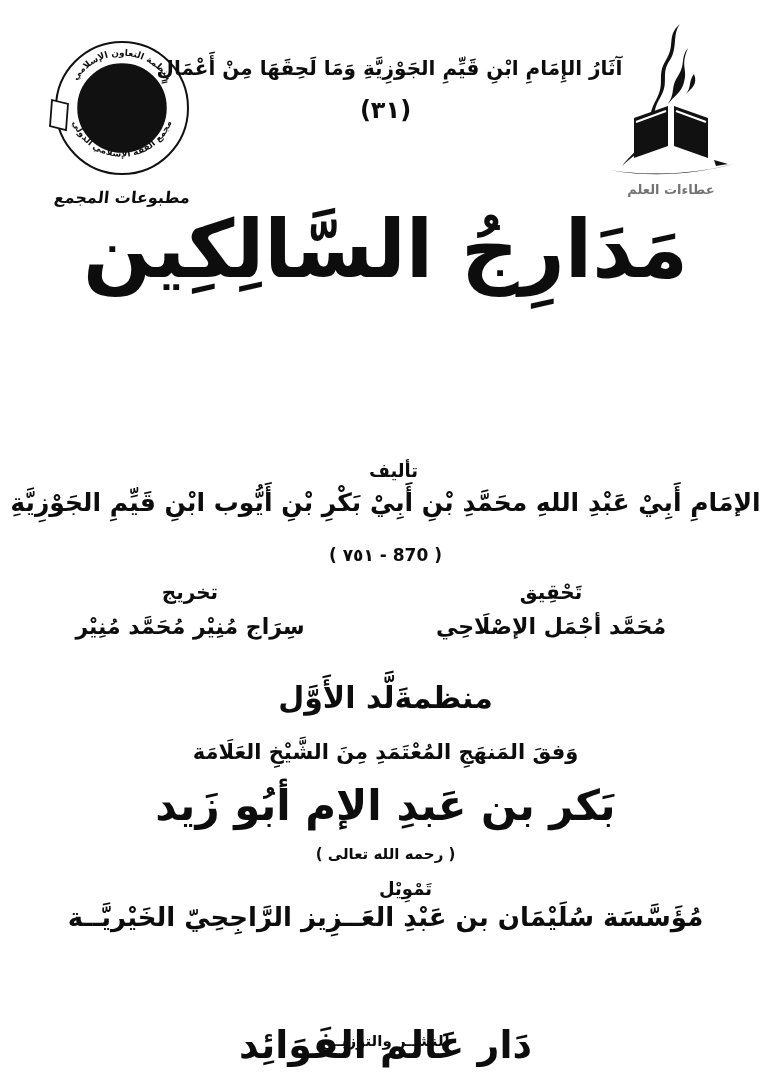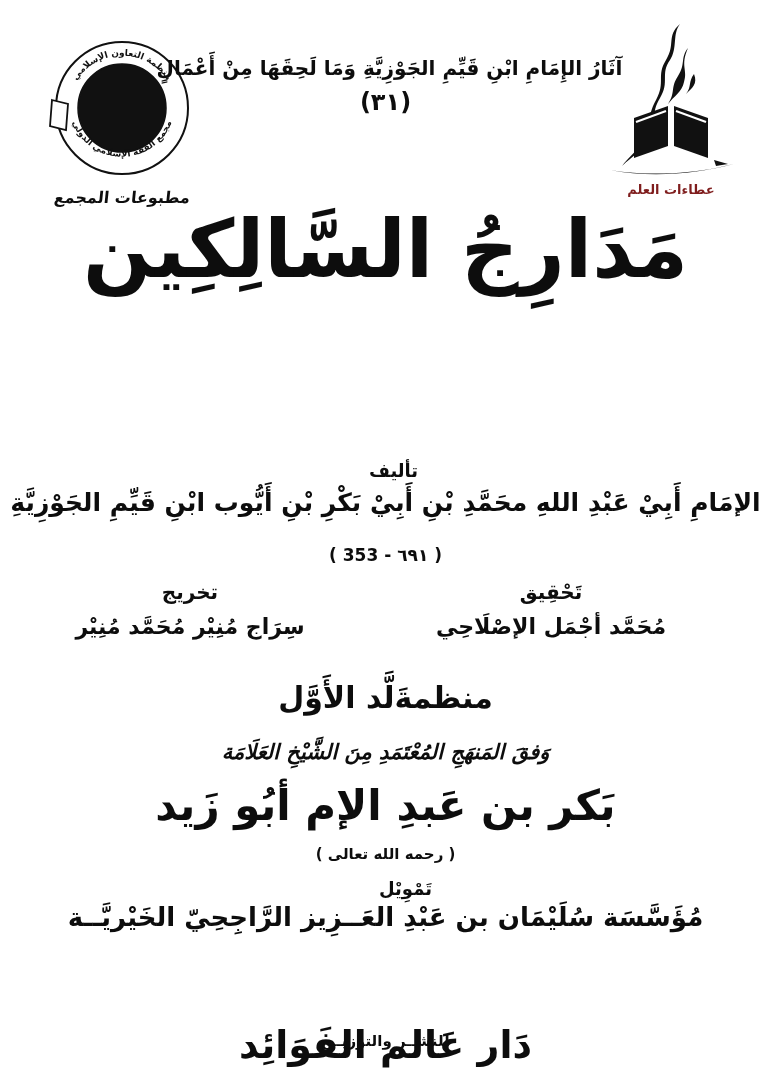--- a/index.html
+++ b/index.html
@@ -10,43 +10,43 @@
     background:#ffffff;
     font-family:"DejaVu Sans",sans-serif;
     color:#0d0d0d;
     overflow:hidden;
     direction:rtl;
   }
   .abs{position:absolute;}
   .centered{left:0;right:0;text-align:center;}
   
   .series-title{top:56px;font-size:20px;font-weight:bold;letter-spacing:-0.5px;padding-left:8px;}
-  .series-number{top:88px;font-size:24px;font-weight:bold;}
+  .series-number{top:96px;font-size:24px;font-weight:bold;}
   
   .seal-wrap{top:34px;left:44px;width:156px;text-align:center;}
   .seal-caption{margin-top:2px;font-size:16px;font-weight:bold;transform:skewX(-6deg);}
   
   .logo-wrap{top:22px;right:24px;width:152px;text-align:center;}
-  .logo-caption{margin-top:0;font-size:13px;font-weight:bold;color:#7f1d1d;}
+  .logo-caption{margin-top:0;font-size:13px;font-weight:bold;color:#737373;}
   
   .title-line1{top:196px;font-size:80px;font-weight:bold;line-height:1.35;}
   .title-line2{top:330px;font-size:62px;font-weight:bold;line-height:1.5;}
   
   .author-label{top:460px;font-size:18px;font-weight:bold;margin-left:16px;}
   .author-name{top:488px;font-size:25px;font-weight:bold;}
   .author-dates{top:545px;font-size:17px;font-weight:bold;}
   
   .col{width:330px;text-align:center;}
   .col-right{left:auto;right:55px;}
   .col-left{left:25px;}
   .credit-label{top:580px;font-size:20px;font-weight:bold;}
   .credit-name{top:614px;font-size:22px;font-weight:bold;}
   
   .volume{top:680px;font-size:30px;font-weight:bold;}
-  .method-line{top:740px;font-size:21px;font-weight:bold;font-style:italic;}
+  .method-line{top:740px;font-size:21px;font-weight:bold;}
   .sheikh-name{top:772px;font-size:42px;font-weight:bold;line-height:1.6;}
   .rahimahu{top:845px;font-size:15px;font-weight:bold;}
   
   .funding-label{top:878px;font-size:18px;font-weight:bold;margin-left:40px;}
   .funding-name{top:902px;font-size:26px;font-weight:bold;}
   
   .publisher-name{top:978px;font-size:38px;font-weight:bold;margin-top:45px;}
   .publisher-tagline{top:1032px;font-size:15px;font-weight:bold;}
   svg{display:block;margin:0 auto;}
   .ring-text{font-family:"DejaVu Sans",sans-serif;font-size:9px;font-weight:bold;fill:#111;}
@@ -97,21 +97,21 @@
       <path d="M14,148 C55,156 100,152 138,142 L120,146 C90,152 50,154 14,148 Z" fill="#111"></path>
       <path d="M118,138 L132,142 L120,144 Z" fill="#111"></path>
     </svg>
     <div class="logo-caption">عطاءات العلم</div>
   </div>
 
   <div class="abs centered title-line1">مَدَارِجُ السَّالِكِين</div>
 
   <div class="abs centered author-label">تأليف</div>
   <div class="abs centered author-name">الإمَامِ أَبِيْ عَبْدِ اللهِ محَمَّدِ بْنِ أَبِيْ بَكْرِ بْنِ أَيُّوب ابْنِ قَيِّمِ الجَوْزِيَّةِ</div>
-  <div class="abs centered author-dates">( ٦٩١ - 353 )</div>
+  <div class="abs centered author-dates">( 870 - ٧٥١ )</div>
 
   <div class="abs col col-right credit-label">تَحْقِيق</div>
   <div class="abs col col-right credit-name">مُحَمَّد أجْمَل الإصْلَاحِي</div>
   <div class="abs col col-left credit-label">تخريج</div>
   <div class="abs col col-left credit-name">سِرَاج مُنِيْر مُحَمَّد مُنِيْر</div>
 
   <div class="abs centered volume">منظمةَلَّد الأَوَّل</div>
 
   <div class="abs centered method-line">وَفقَ المَنهَجِ المُعْتَمَدِ مِنَ الشَّيْخِ العَلَامَة</div>
   <div class="abs centered sheikh-name">بَكر بن عَبدِ الإم أبُو زَيد</div>

